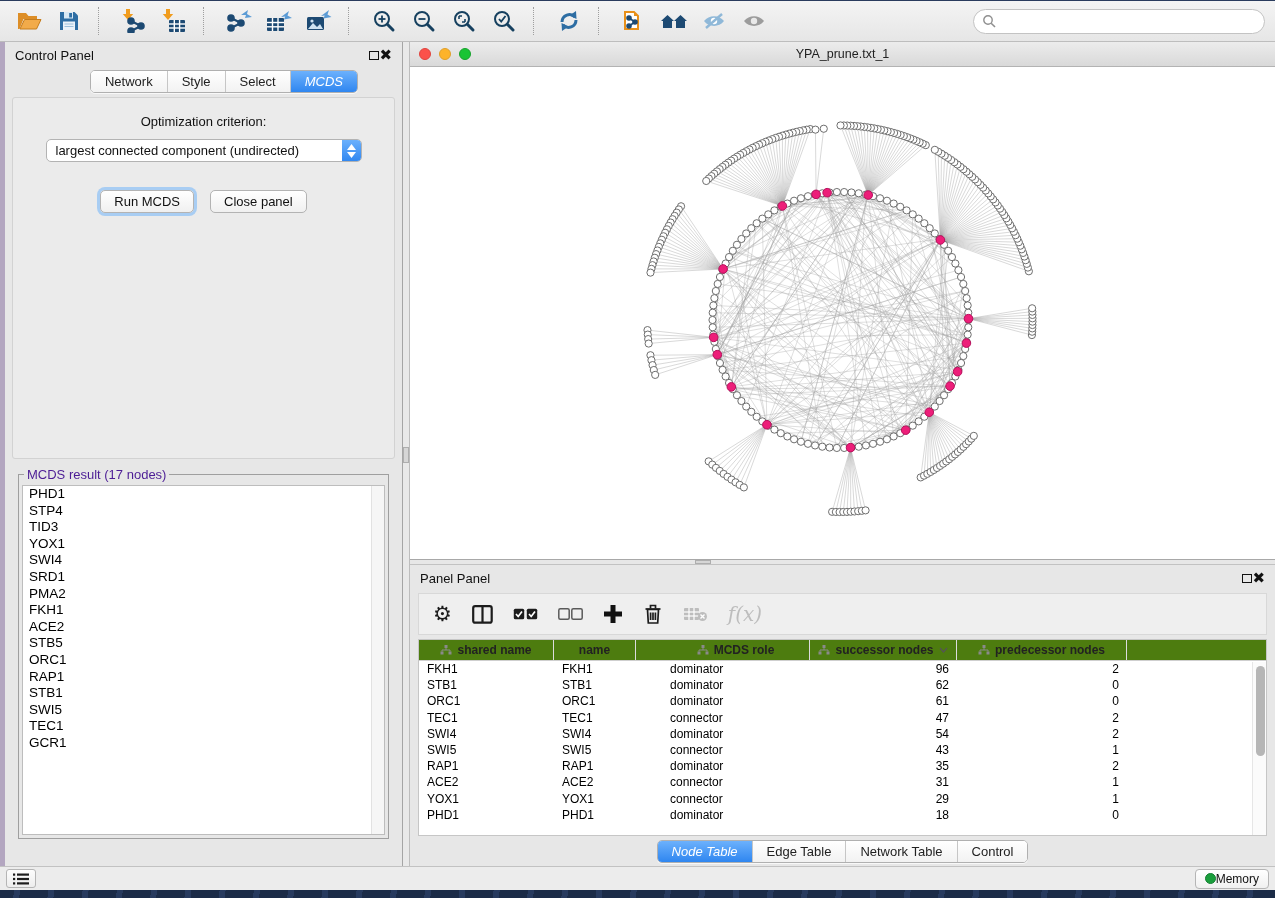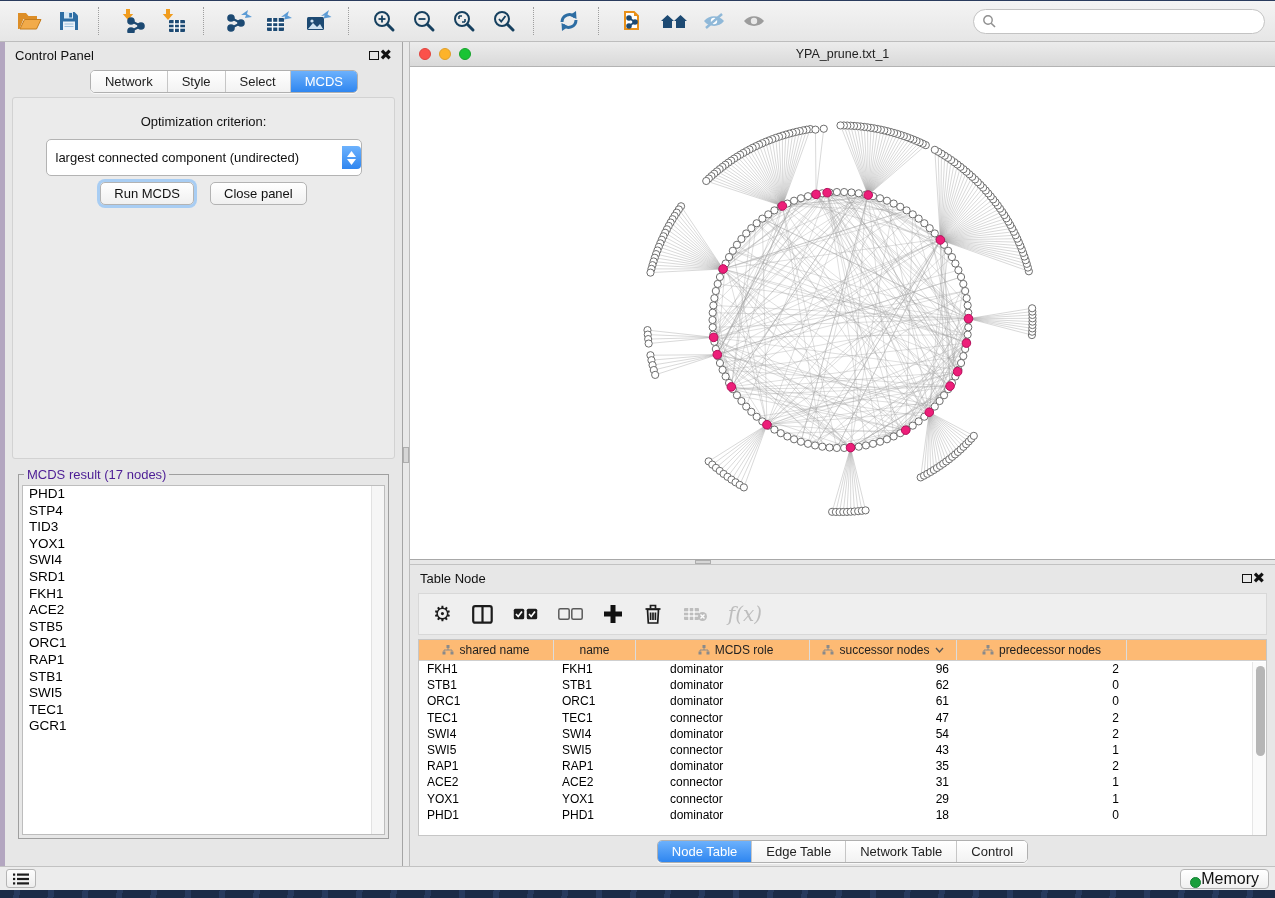--- a/index.html
+++ b/index.html
@@ -31,33 +31,33 @@
   .panel-title { font-size:13px; color:#111; }
   .panel-head .spring { flex:1; }
   .float-box { width:10px; height:9px; border:1.6px solid #111; display:inline-block; }
   .close-x { font-size:15px; font-weight:bold; color:#111; line-height:10px; }
   .seg-row { display:flex; justify-content:center; margin:2px 0 0;padding-left:41px; }
   .seg { display:inline-flex; border:1px solid #b0b0b0; border-radius:5px;
     background:#fff; overflow:hidden; box-shadow:0 1px 0 rgba(255,255,255,.7); }
   .seg-tab { padding:3px 14px; font-size:13px; color:#222; border-left:1px solid #c6c6c6;
     background:linear-gradient(#ffffff,#f2f2f2); }
   .seg-tab:first-child { border-left:none; }
-  .seg-tab.active { background:linear-gradient(#6cb1fc,#2f86f0); color:#fff; }
+  .seg-tab.active { background:linear-gradient(#6cb1fc,#2f86f0); color:#fff;font-style:italic; }
   .cp-card { margin:4px 7px 0; background:#ebebeb; border:1px solid #d2d2d2;
     border-radius:3px; height:362px; flex:0 0 auto; display:flex; flex-direction:column;
     align-items:center; padding-top:16px; }
   .opt-label { font-size:13px; color:#111; margin-bottom:10px; }
-  .dropdown { width:316px; height:37px; background:#fff; border:1px solid #b3b3b3;
+  .dropdown { width:316px; height:23px; background:#fff; border:1px solid #b3b3b3;
     border-radius:5px; display:flex; align-items:center; overflow:hidden; }
   .dropdown .dd-text { flex:1; font-size:13px; color:#111; padding-left:9px;
     white-space:nowrap; }
   .dd-stepper { width:19px; height:23px; background:linear-gradient(#6db2fd,#2f86f0);
     border-radius:0 4px 4px 0; display:flex; flex-direction:column; align-items:center;
     justify-content:center; gap:2px; }
-  .btn-row { display:flex; gap:16px; margin-top:6px; }
+  .btn-row { display:flex; gap:16px; margin-top:28px; }
   .push-btn { font-size:13px; color:#111; background:linear-gradient(#ffffff,#f0f0f0);
     border:1px solid #b3b3b3; border-radius:5px; padding:3px 13px; font-family:inherit; }
   .push-btn.focused { box-shadow:0 0 0 3px #a8cdf3; }
   .mcds-fieldset { margin:8px 13px 27px; flex:1; border:1px solid #9f9f9f;
     padding:3px; display:flex; min-height:0; }
   .mcds-fieldset legend { font-size:13px; color:#4c1d95; padding:0 3px; margin-left:2px; }
   .listbox { flex:1; background:#fff; border:1px solid #bdbdbd; position:relative;
     overflow:hidden; }
   .mcds-item { font-size:13.5px; color:#000; padding:0 0 0 6px; line-height:16.6px; }
   .list-scroll { position:absolute; top:0; right:0; bottom:0; width:13px;
@@ -92,22 +92,22 @@
   
   .table-panel { flex:1; background:#e7e7e7; display:flex; flex-direction:column; min-height:0; }
   .tp-toolbar { height:42px; margin:2px 8px 0; background:#efefef;
     border:1px solid #d8d8d8; display:flex; align-items:center; gap:20px; padding:0 14px; }
   .tico { display:flex; align-items:center; justify-content:center; }
   .gear-glyph { font-size:21px; color:#1c1c1c; font-family:"DejaVu Sans",sans-serif; }
   .fx-glyph { font-size:20px; color:#bdbdbd; font-family:"DejaVu Serif",serif;
     font-style:italic; }
   .tbl-wrap { margin:4px 8px 0; flex:1; background:#fff; border:1px solid #c6c6c6;
     position:relative; overflow:hidden; display:flex; flex-direction:column; min-height:0; }
-  .tbl-header { height:21px; flex:0 0 21px; display:flex; background:#fdba74;
-    border-bottom:1px solid #cfcfcf; }
+  .tbl-header { height:21px; flex:0 0 21px; display:flex; background:#4d7c0f;
+    border-bottom:1px solid #cfcfcf;font-weight:bold; }
   .th { display:flex; align-items:center; justify-content:center; gap:5px;
     border-right:1px solid #dcdcdc; font-size:12px; color:#222; }
   .th:last-child { border-right:none; flex:1; }
   .tbl-body { flex:1; overflow:hidden; }
   .tr { display:flex; height:16.2px; align-items:center; }
   .td { font-size:12px; color:#000; padding:0 8px; overflow:hidden; white-space:nowrap; }
   .c0 { width:135px; } .c1 { width:82px; } .c2 { width:148px;margin-left:26px; }
   .c3 { width:147px; text-align:right; } .c4 { width:170px; text-align:right; }
   .tbl-scroll { position:absolute; top:22px; right:0; bottom:0; width:14px;
     background:#fbfbfb; border-left:1px solid #e6e6e6; }
@@ -115,22 +115,22 @@
     background:#b6b6b6; border-radius:5px; }
   .tp-tabs { height:30px; display:flex; justify-content:center; align-items:center; }
 
   
   .statusbar { height:24px; flex:0 0 24px; background:#ececec; border-top:1px solid #c2c2c2;
     display:flex; align-items:center; padding:0 6px; }
   .status-left-btn { width:30px; height:19px; background:linear-gradient(#fdfdfd,#ededed);
     border:1px solid #b5b5b5; border-radius:3px; display:flex; align-items:center;
     justify-content:center; }
   .memory-btn { margin-left:auto; height:20px; background:linear-gradient(#ffffff,#f0f0f0);
-    border:1px solid #b5b5b5; border-radius:4px; display:flex; align-items:flex-end;
-    padding:0 9px; font-size:16px; color:#111; }
+    border:1px solid #b5b5b5; border-radius:4px; display:flex; align-items:center;
+    padding:0 9px; font-size:12px; color:#111; }
   .mem-dot { width:11px; height:11px; border-radius:50%; background:#1a9e3c;
     border:1px solid #128031; }
   .wall-bottom { height:8px; flex:0 0 8px;
     background:repeating-linear-gradient(97deg,#1b2b47 0 14px,#273a5e 14px 20px,#1b2b47 20px 34px); }
 </style>
 </head>
 <body>
 
 <div class="root">
 
@@ -330,20 +330,21 @@
       </div>
       <fieldset class="mcds-fieldset">
         <legend>MCDS result (17 nodes)</legend>
         <div class="listbox" id="mcds-list">
           <div class="mcds-item">PHD1</div>
             <div class="mcds-item">STP4</div>
             <div class="mcds-item">TID3</div>
             <div class="mcds-item">YOX1</div>
             <div class="mcds-item">SWI4</div>
             <div class="mcds-item">SRD1</div>
+            <div class="mcds-item">PMA2</div>
             <div class="mcds-item">FKH1</div>
             <div class="mcds-item">ACE2</div>
             <div class="mcds-item">STB5</div>
             <div class="mcds-item">ORC1</div>
             <div class="mcds-item">RAP1</div>
             <div class="mcds-item">STB1</div>
             <div class="mcds-item">SWI5</div>
             <div class="mcds-item">TEC1</div>
             <div class="mcds-item">GCR1</div>
             <div class="list-scroll"></div>
@@ -1142,21 +1143,21 @@
             </svg>
         </div>
       </div>
 
       <div class="h-split">
         <div class="grip"></div>
       </div>
 
       <div class="table-panel">
         <div class="panel-head">
-          <span class="panel-title">Table Node</span>
+          <span class="panel-title">Panel Panel</span>
           <span class="spring"></span>
           <span class="float-box"></span>
           <span class="close-x">✖</span>
         </div>
         <div class="tp-toolbar">
           <span class="tico gear-glyph">⚙</span>
           <span class="tico">
             <svg width="21" height="19" viewBox="0 0 21 19">
               <rect x="1.2" y="1.2" width="18.5" height="16.5" rx="2" fill="none" stroke="#1c1c1c" stroke-width="2.2"></rect>
               <line x1="10.5" y1="1" x2="10.5" y2="18" stroke="#1c1c1c" stroke-width="2.2"></line>

